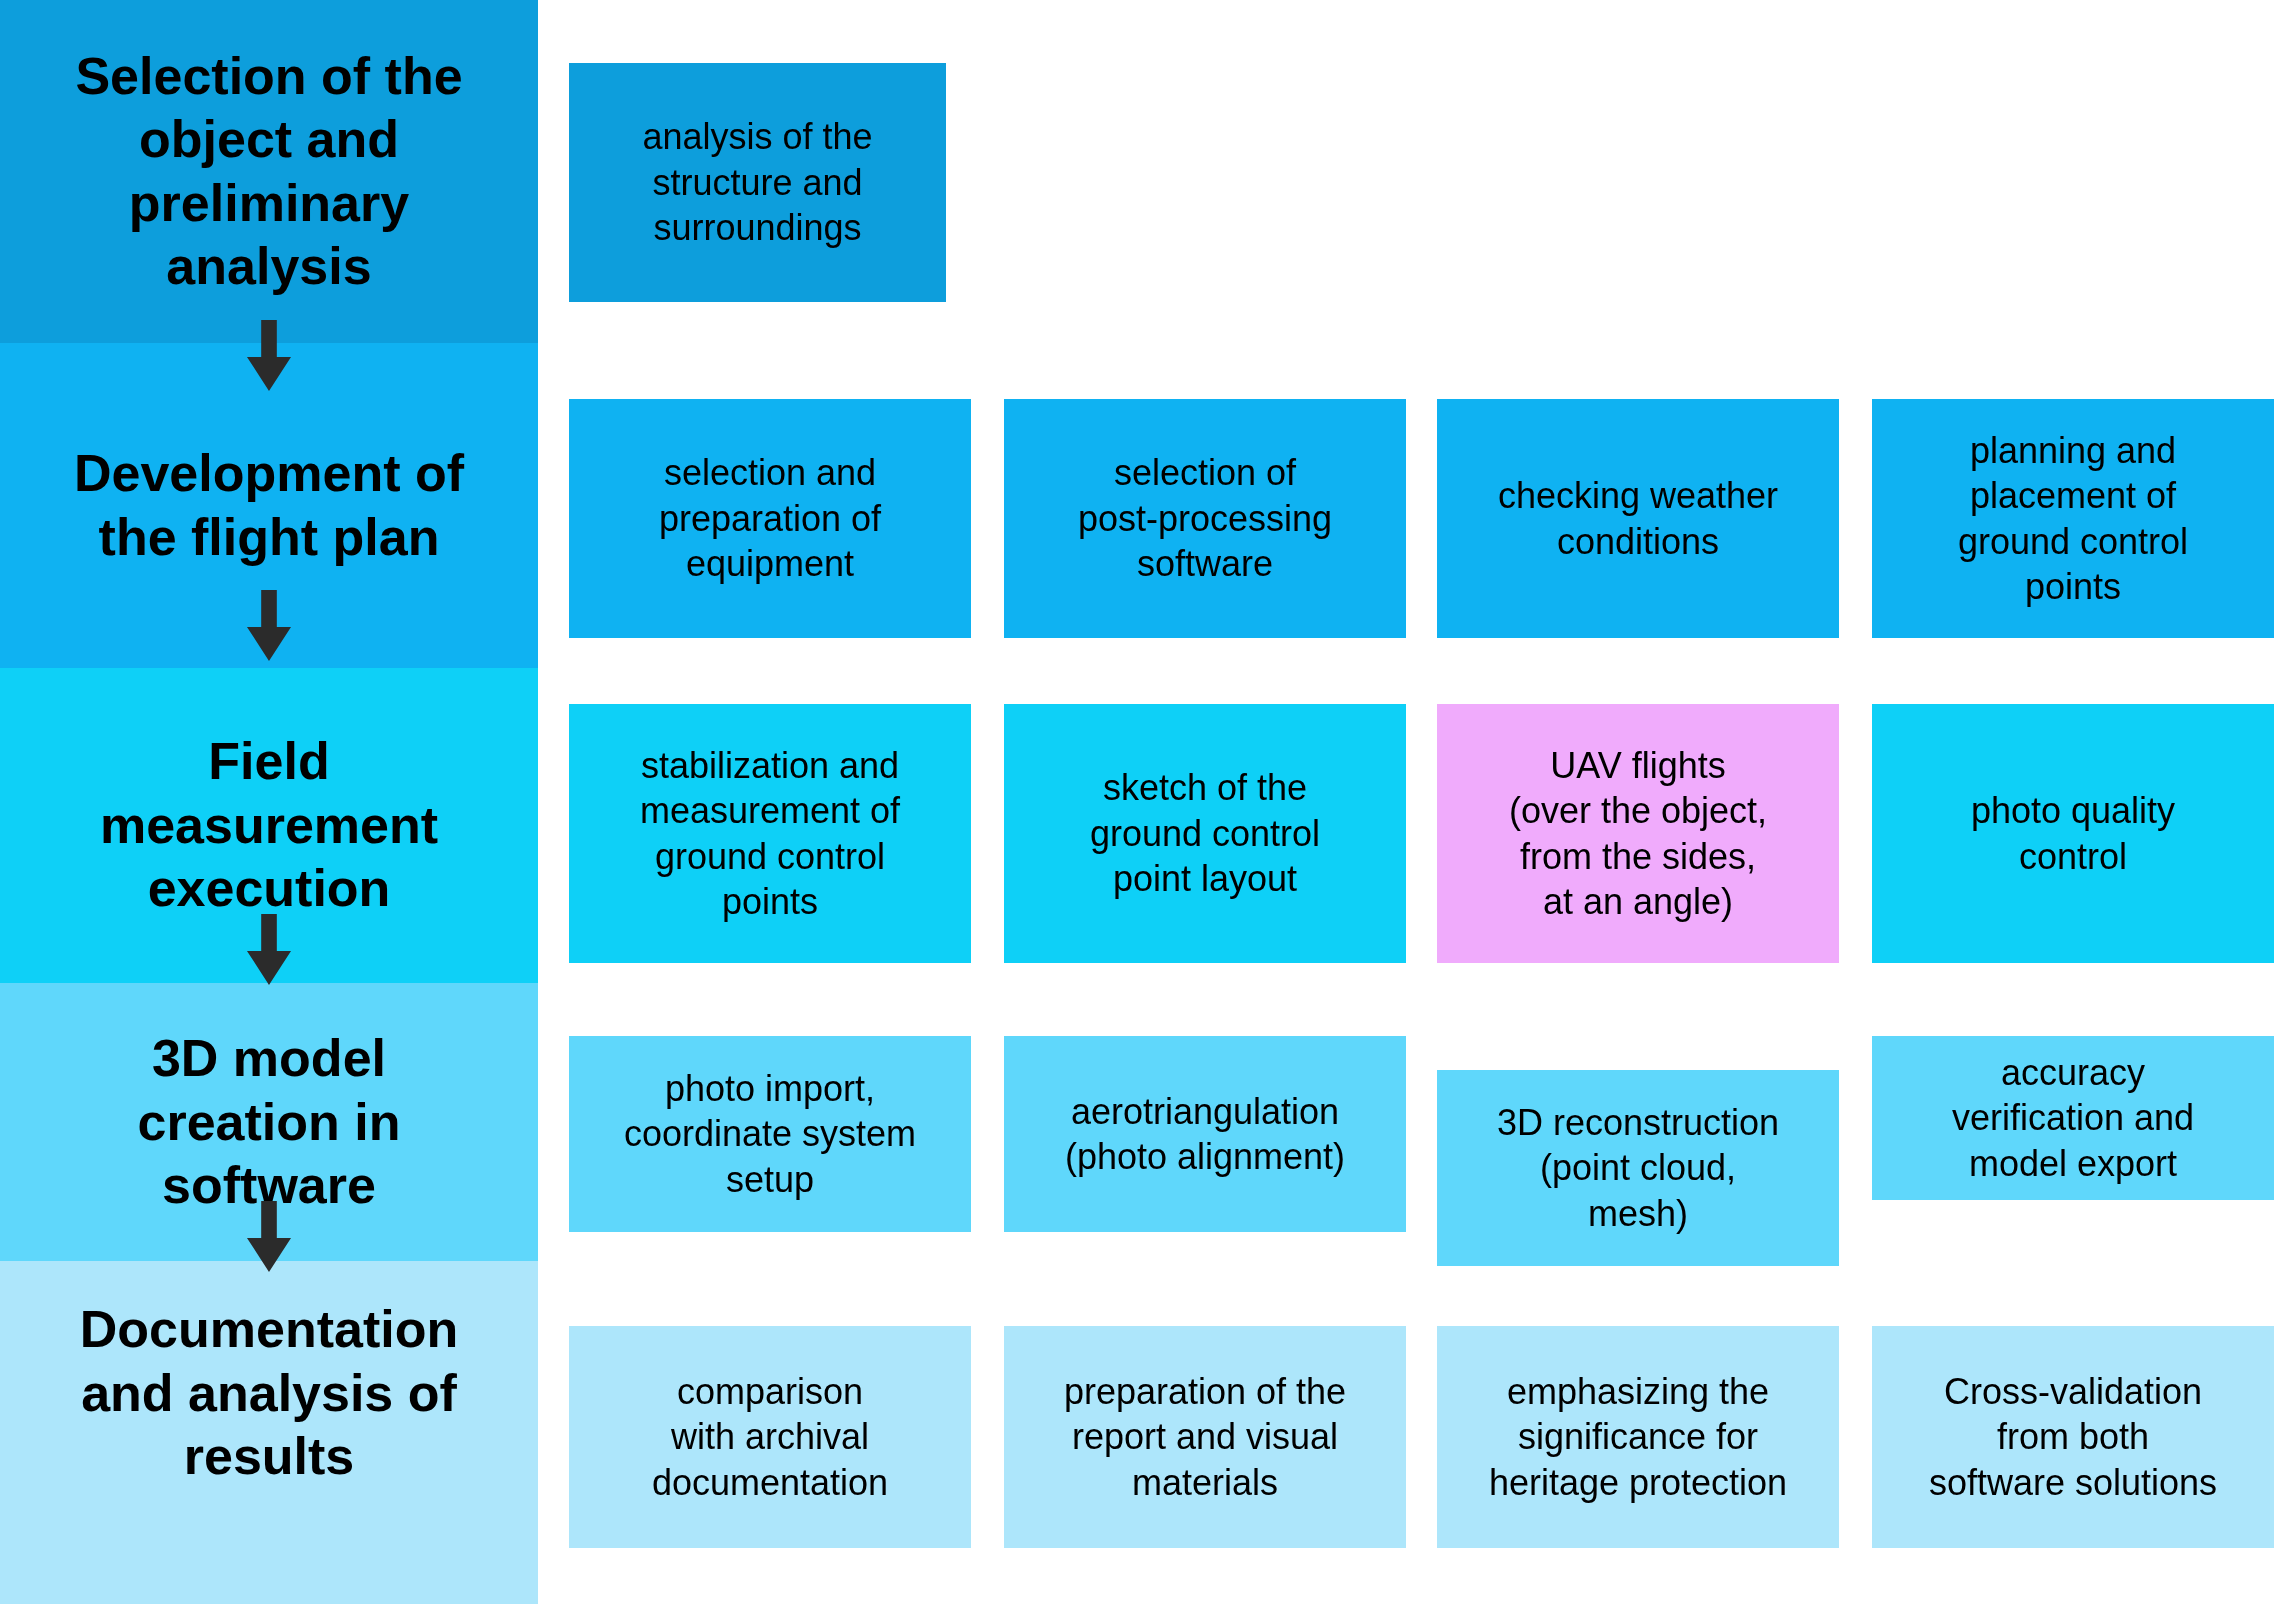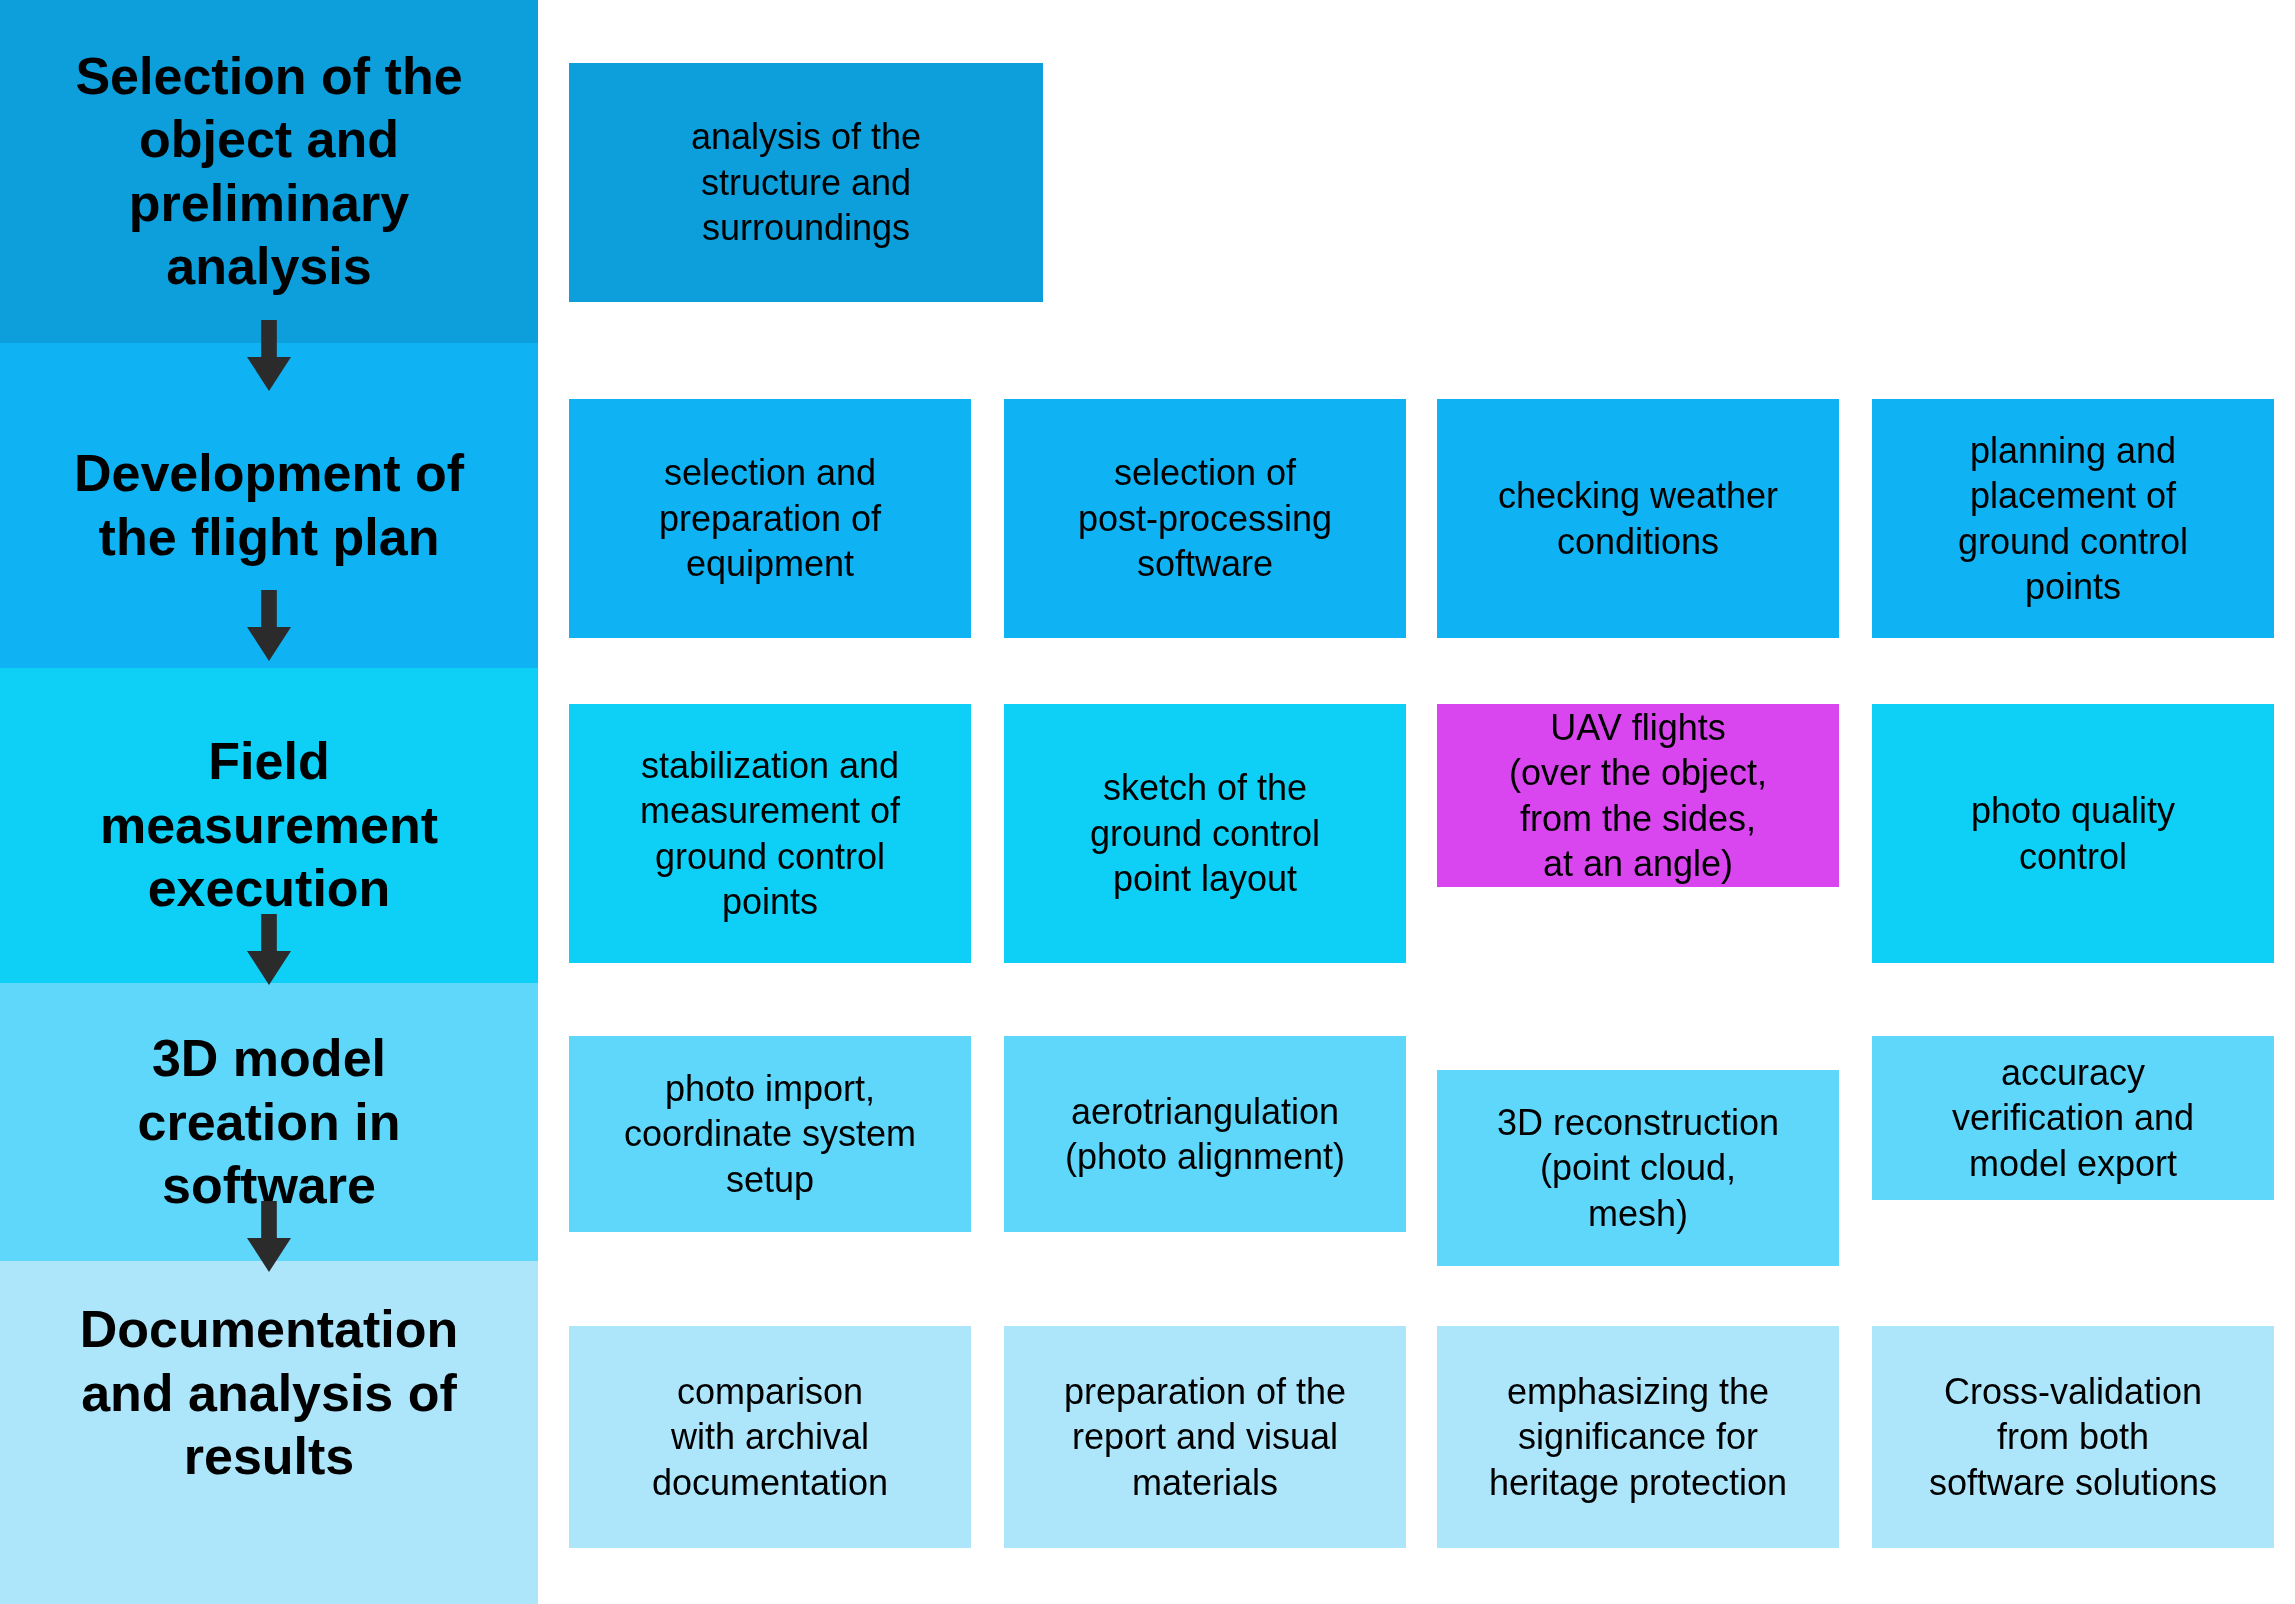--- a/index.html
+++ b/index.html
@@ -108,21 +108,21 @@
     </div>
     <div class="stage-arrow" style="top:1201px;">
       <svg viewBox="0 0 70 100" xmlns="http://www.w3.org/2000/svg">
         <path d="M24 0 H46 V52 H66 L35 100 L4 52 H24 Z" fill="#2b2b2b"></path>
       </svg>
     </div>
   </div>
 
   <div id="task-grid">
 
-    <div class="task-box" style="left:569px;top:63px;width:474px;height:239px;background:#0d9edc;">
+    <div class="task-box" style="left:569px;top:63px;width:377px;height:239px;background:#0d9edc;">
       <span>analysis of the
 structure and
 surroundings</span>
     </div>
 
     <div class="task-box" style="left:569px;top:399px;width:402px;height:239px;background:#0fb2f2;">
       <span>selection and
 preparation of
 equipment</span>
     </div>
@@ -146,21 +146,21 @@
       <span>stabilization and
 measurement of
 ground control
 points</span>
     </div>
     <div class="task-box" style="left:1004px;top:704px;width:402px;height:259px;background:#0ed0f7;">
       <span>sketch of the
 ground control
 point layout</span>
     </div>
-    <div class="task-box" style="left:1437px;top:704px;width:402px;height:183px;background:#d946ef;text-align:center;">
+    <div class="task-box" style="left:1437px;top:704px;width:402px;height:259px;background:#f0abfc;text-align:center;">
       <span>UAV flights
 (over the object,
 from the sides,
 at an angle)</span>
     </div>
     <div class="task-box" style="left:1872px;top:704px;width:402px;height:259px;background:#0ed0f7;">
       <span>photo quality
 control</span>
     </div>
 

